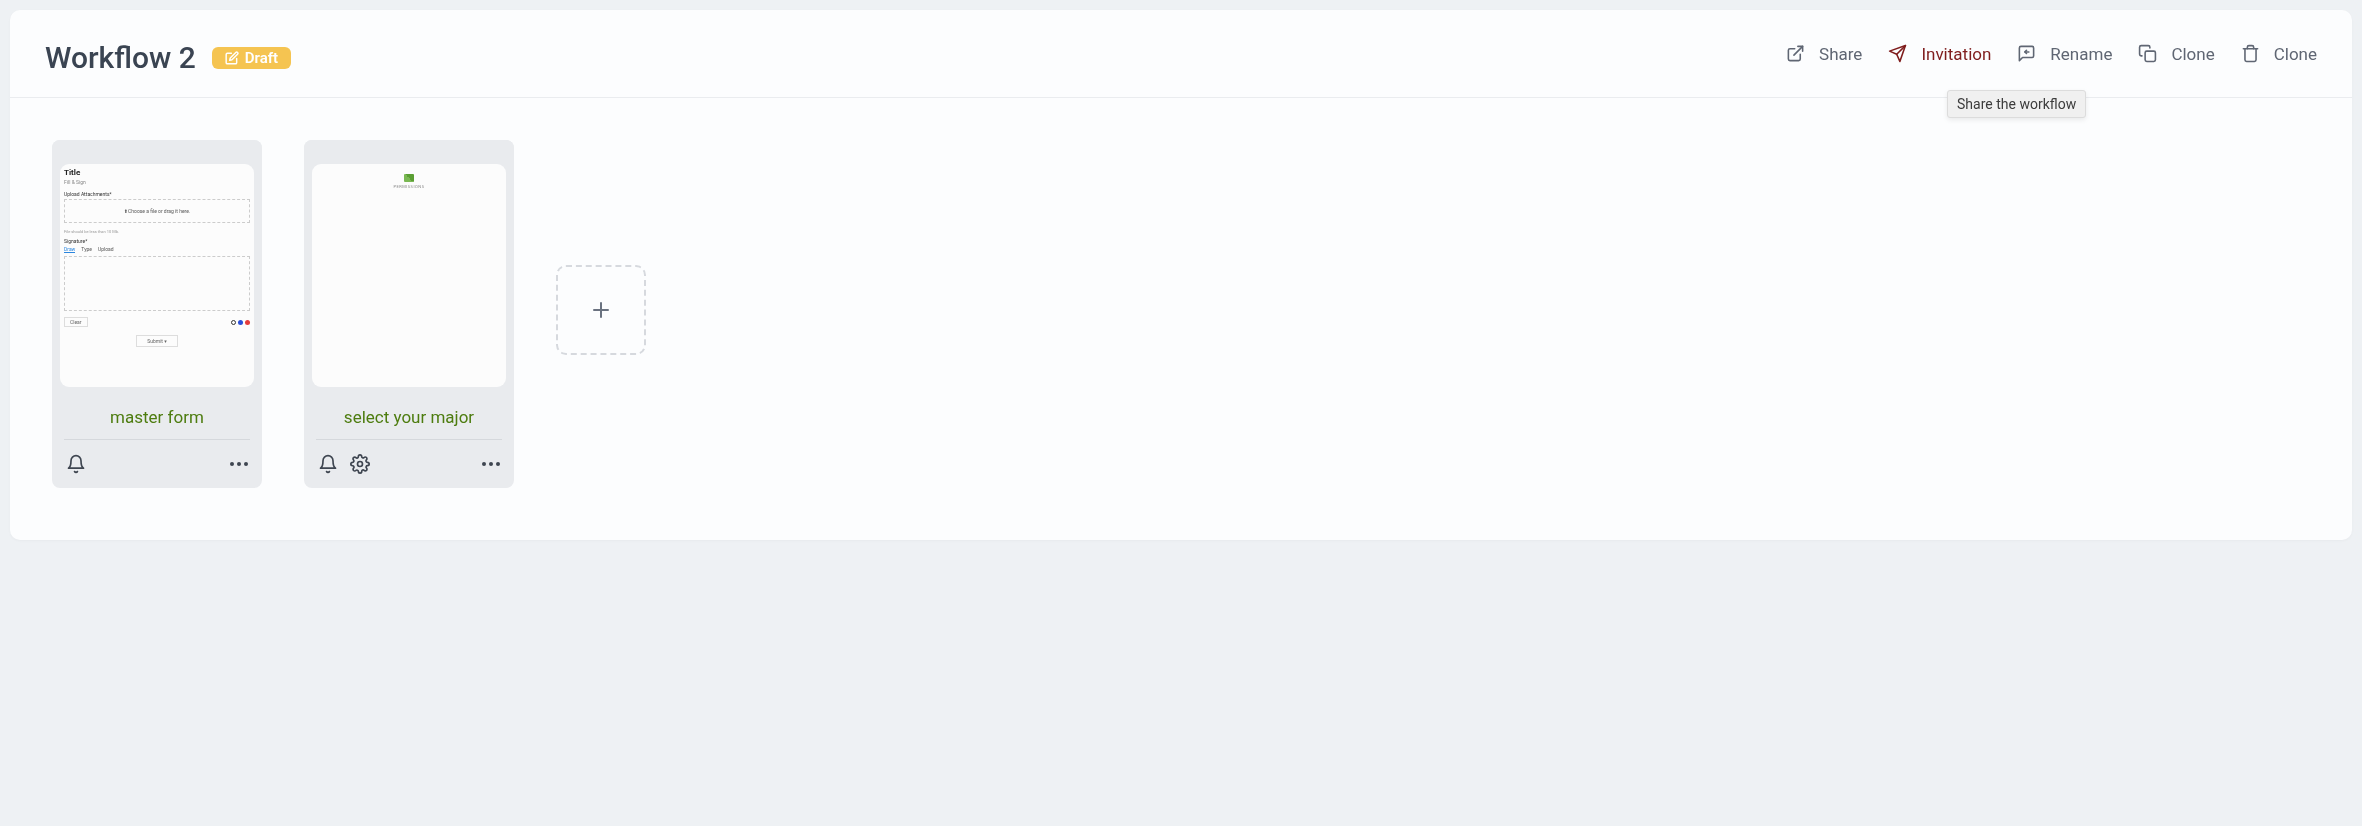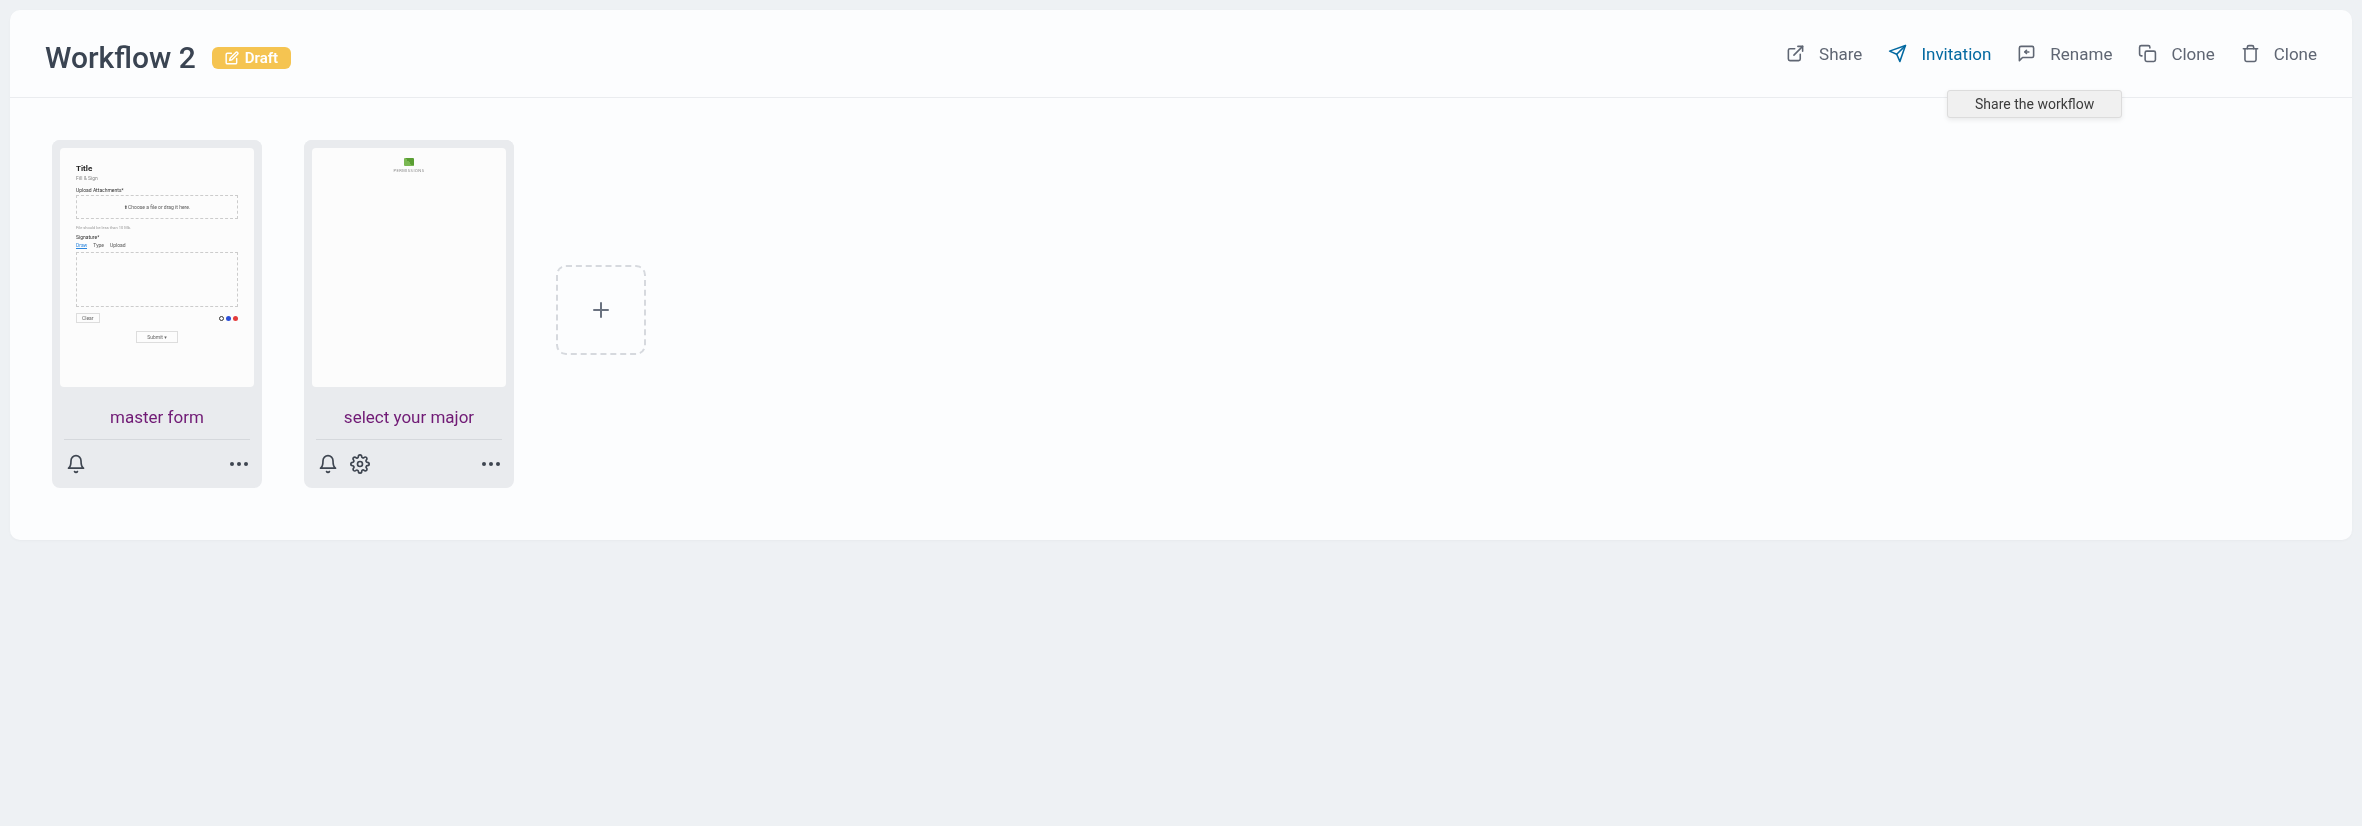--- a/index.html
+++ b/index.html
@@ -78,31 +78,31 @@
       font-family: inherit;
     }
     
     .action-btn svg {
       width: 19px;
       height: 19px;
       stroke: currentColor;
     }
     
     .action-btn.active {
-      color: #0369a1;
+      color: #7f1d1d;
     }
     
     .tooltip {
       position: absolute;
       top: 46px;
       left: 161px;
       background: #f0f0f0;
       border: 1px solid #dcdcdc;
       border-radius: 3px;
-      padding: 5px 27px;
+      padding: 5px 9px;
       font-size: 14px;
       color: #3c3c3c;
       white-space: nowrap;
       box-shadow: 0 2px 5px rgba(0,0,0,0.08);
     }
     
     .content-area {
       padding: 42px 42px;
       display: flex;
       gap: 42px;
@@ -120,26 +120,27 @@
       height: 255px;
       background: #e9ebee;
       padding: 8px;
       display: flex;
       flex-direction: column;
     }
     
     .preview-inner {
       background: #fcfcfc;
       height: 100%;
-      border-radius: 4px;
-      padding: 16px;
+      border-radius: 9px;
+      padding: 4px;
       font-size: 6px;
       color: #555;
       overflow: hidden;
       position: relative;
+      margin-top: 16px;
     }
     
     .preview-form .form-title {
       font-weight: 700;
       font-size: 8px;
       margin-bottom: 2px;
       color: #222;
     }
     
     .preview-form .form-sub {
@@ -248,21 +249,21 @@
     .preview-doc .logo-text {
       font-size: 4px;
       color: #888;
       letter-spacing: 0.5px;
     }
     
     .card-label {
       text-align: center;
       padding: 12px 8px 8px;
       font-size: 17px;
-      color: #701a75;
+      color: #4d7c0f;
     }
     
     .card-divider {
       height: 1px;
       background: #d5d8dc;
       margin: 4px 12px;
     }
     
     .card-footer {
       display: flex;

